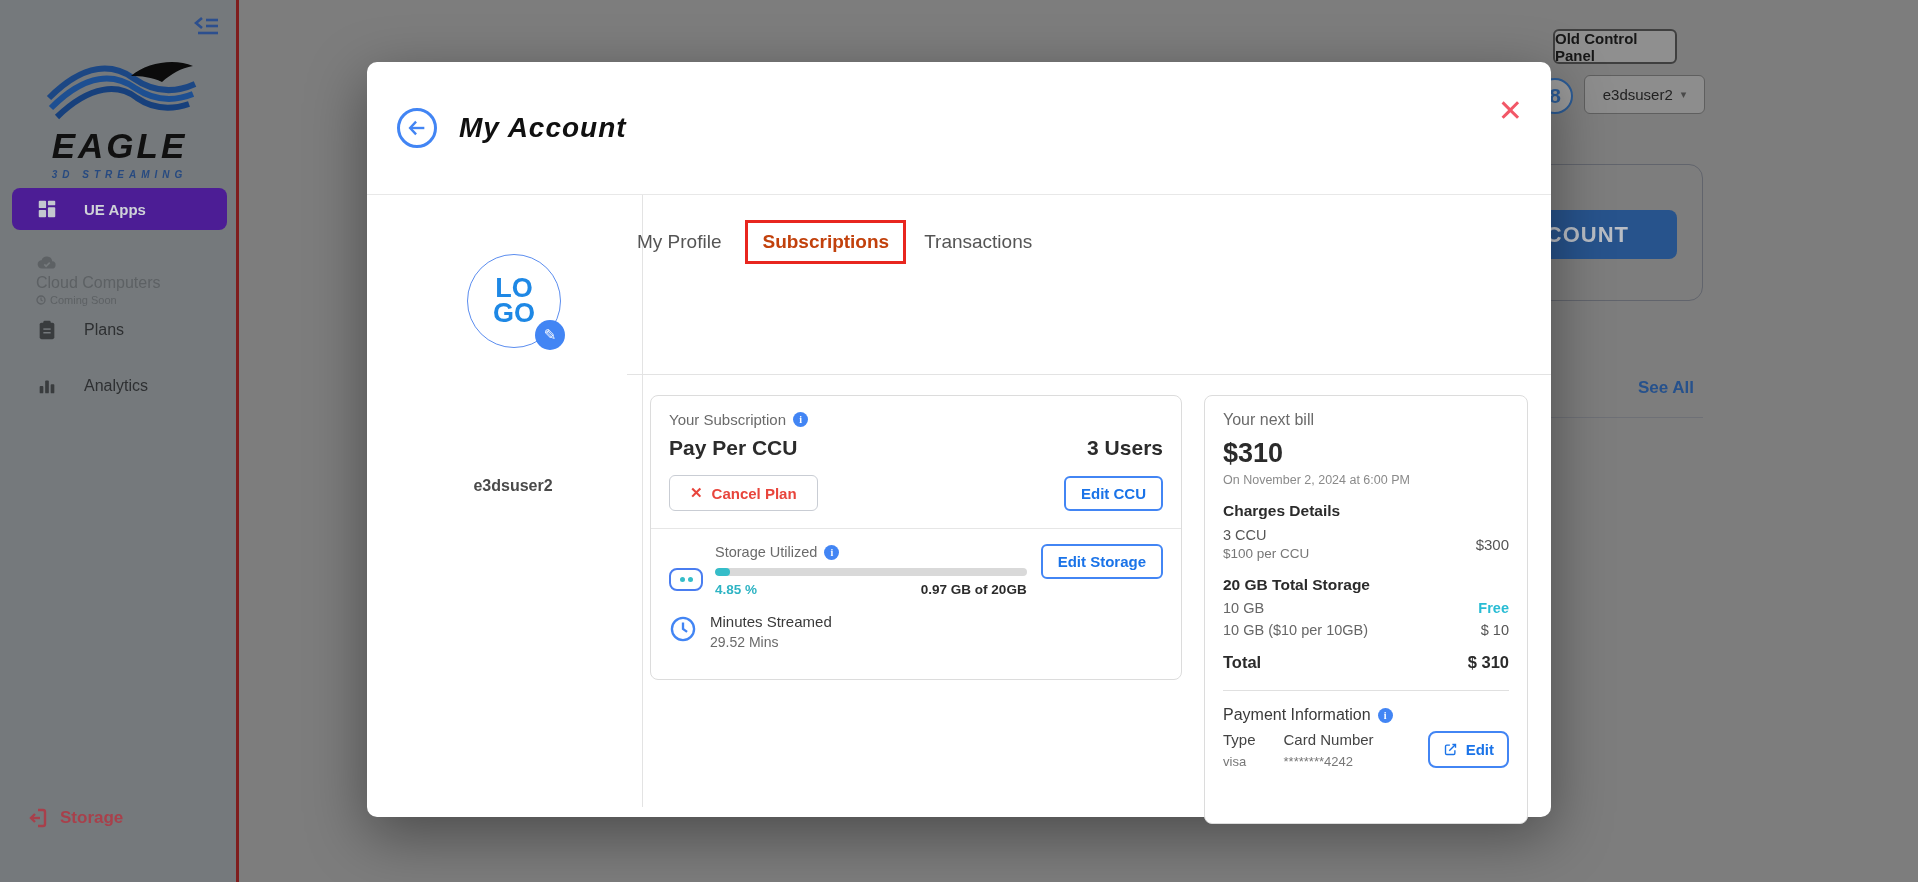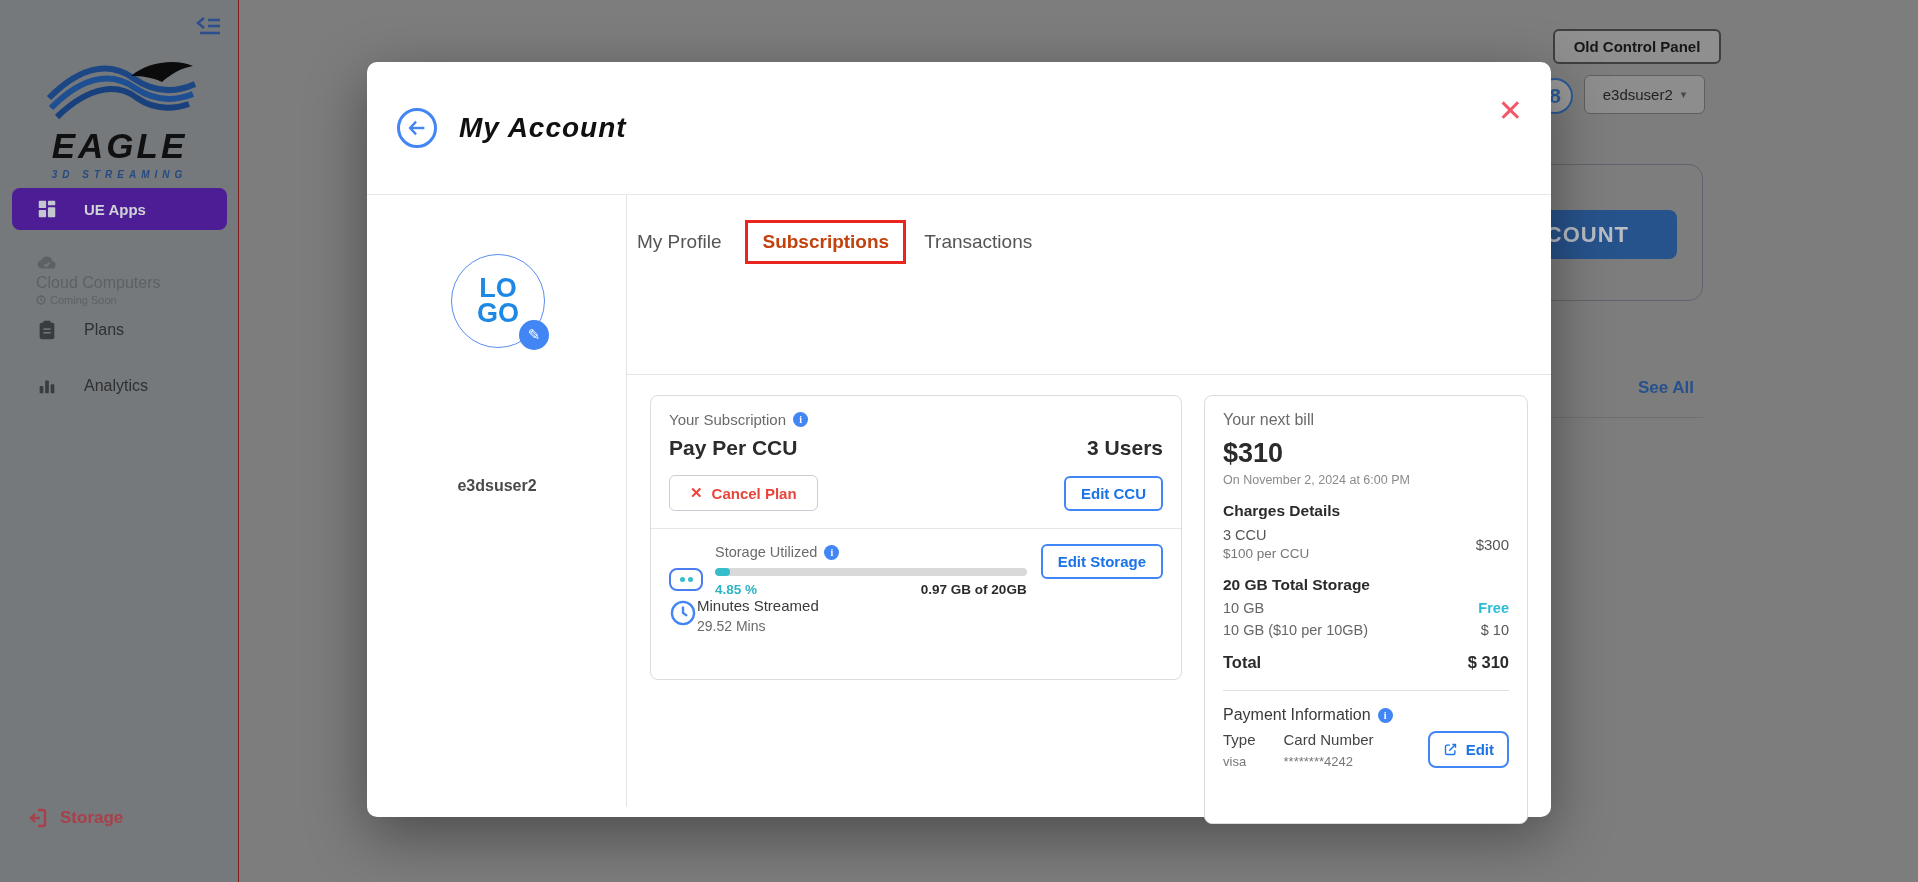--- a/index.html
+++ b/index.html
@@ -3,42 +3,42 @@
 <meta charset="utf-8">
 <style>
   * { margin:0; padding:0; box-sizing:border-box; }
   html,body { width:1918px; height:882px; overflow:hidden; }
   body { font-family:"Liberation Sans", sans-serif; background:#7d7d7d; position:relative; }
 
   
   .page { position:absolute; inset:0; background:#7d7d7d; }
 
   .sidebar { position:absolute; left:0; top:0; width:239px; height:882px;
-             background:#75797c; border-right:1px solid #7f1d1d; }
+             background:#75797c; border-right:3px solid #7f1d1d; }
   .collapse-btn { position:absolute; top:14px; right:16px; width:26px; height:24px; color:#2c4f8e; cursor:pointer; }
   .logo-block { position:absolute; top:50px; left:0; width:239px; text-align:center; }
   .brand-name { font-size:35px; font-weight:900; font-style:italic; letter-spacing:3px; color:#101010; margin-top:-6px; }
   .brand-tagline { font-size:10px; font-style:italic; letter-spacing:5px; color:#274a80; font-weight:700; margin-top:3px; }
 
   .nav { position:absolute; top:188px; left:0; width:239px; }
   .nav-item { position:relative; display:flex; align-items:center; height:44px; padding-left:36px; color:#2e3032; font-size:16px; }
   .nav-item .nv-icon { width:22px; height:22px; margin-right:26px; flex:0 0 22px; color:#393c3e; }
   .nav-item.active { background:#4c1d95; border-radius:8px; margin:0 12px; padding-left:24px; height:42px;
                      color:#cfd3d8; font-weight:700; font-size:15px; }
   .nav-item.active .nv-icon { color:#c3c8cf; }
   .nav-item.disabled { color:#5d6164; margin-top:14px; height:52px; align-items:flex-start; padding-top:6px;flex-direction:column; }
   .nav-item.disabled .nv-icon { color:#5d6164; margin-top:2px; }
   .nav-sub { font-size:11px; color:#5d6164; margin-top:2px; display:flex; align-items:center; gap:4px; }
   .nav-gap { height:12px; }
   .logout { position:absolute; left:24px; bottom:52px; display:flex; align-items:center; gap:12px;
             color:#a8404b; font-weight:700; font-size:17px; cursor:pointer; }
   .logout svg { width:24px; height:24px; }
 
   
-  .old-cp-btn { position:absolute; left:1553px; top:29px; width:168px; height:35px; background:#8f8f8f;
+  .old-cp-btn { position:absolute; left:1553px; top:29px; width:124px; height:35px; background:#8f8f8f;
                 border:2px solid #3f3f3f; border-radius:6px; color:#171717; font-weight:700; font-size:15px;
                 display:flex; align-items:center; justify-content:center; }
   .bg-avatar { position:absolute; left:1537px; top:78px; width:36px; height:36px; border-radius:50%;
                background:#9a9a9a; border:2px solid #2c5c96; color:#2c5c96; font-weight:900; font-size:21px;
                display:flex; align-items:center; justify-content:center; }
   .user-dd { position:absolute; left:1584px; top:75px; width:121px; height:39px; background:#8d8d8d;
              border:1px solid #5f5f5f; border-radius:6px; color:#222; font-size:15px;
              display:flex; align-items:center; justify-content:center; gap:8px; }
   .user-dd .caret { font-size:11px; color:#4a4a4a; }
   .bg-panel { position:absolute; left:1160px; top:164px; width:543px; height:137px;
@@ -55,21 +55,21 @@
   .modal-header { position:relative; height:133px; border-bottom:1px solid #e8e8e8;
                   display:flex; align-items:center; padding-left:30px; }
   .back-btn { width:40px; height:40px; border-radius:50%; border:3px solid #4285f4; color:#4285f4;
               display:flex; align-items:center; justify-content:center; cursor:pointer; }
   .back-btn svg { width:22px; height:22px; }
   .modal-title { margin-left:22px; font-size:28px; font-weight:900; font-style:italic; color:#101010; letter-spacing:1px; }
   .close-btn { position:absolute; right:28px; top:34px; color:#f25767; font-size:30px; font-weight:700;
                line-height:1; cursor:pointer; font-family:"DejaVu Sans", sans-serif; }
 
   .modal-body { position:relative; height:649px; }
-  .left-col { position:absolute; left:0; top:0; width:260px; height:612px; border-right:1px solid #e3e3e3; }
+  .left-col { position:absolute; left:16px; top:0; width:260px; height:612px; border-right:1px solid #e3e3e3; }
   .avatar-wrap { position:absolute; left:84px; top:59px; width:94px; height:94px; }
   .avatar-circle { width:94px; height:94px; border-radius:50%; border:1px solid #5b8def; background:#fff;
                    display:flex; flex-direction:column; align-items:center; justify-content:center; line-height:.92; }
   .avatar-circle span { color:#1e88e5; font-weight:900; font-size:27px; letter-spacing:0; }
   .avatar-edit { position:absolute; right:-4px; bottom:-2px; width:30px; height:30px; border-radius:50%;
                  background:#4285f4; color:#fff; font-size:15px; display:flex; align-items:center; justify-content:center;
                  cursor:pointer; }
   .left-username { position:absolute; left:0; top:282px; width:260px; text-align:center; font-weight:700;
                    font-size:16px; color:#4a4a4a; }
 
@@ -103,21 +103,21 @@
   .storage-row { display:flex; align-items:flex-start; margin-top:15px; }
   .storage-icon { width:34px; height:23px; border:2px solid #4a7df0; border-radius:8px; margin-top:24px;
                   display:flex; align-items:center; justify-content:center; gap:3px; }
   .storage-icon i { width:5px; height:5px; border-radius:50%; background:#35bdc9; }
   .storage-mid { flex:1; margin:0 14px 0 12px; }
   .pbar { margin-top:8px; height:8px; border-radius:4px; background:#d9d9d9; overflow:hidden; }
   .pbar-fill { height:8px; border-radius:4px; background:#35bdc9; }
   .pstats { display:flex; justify-content:space-between; margin-top:6px; font-size:13.5px; font-weight:700; }
   .pstats .pct { color:#2fb4c4; }
   .pstats .usage { color:#2b2b2b; }
-  .minutes-row { display:flex; align-items:flex-start; margin-top:0; }
+  .minutes-row { display:flex; align-items:flex-start; gap:13px; margin-top:16px; }
   .clock-icon { width:28px; height:28px; color:#4285f4; margin-top:2px; }
   .minutes-label { font-size:15px; color:#3a3a3a; }
   .minutes-value { font-size:14px; color:#6a6a6a; margin-top:4px; }
 
   .bill-title { color:#6a6a6a; font-size:16px; }
   .bill-amount { font-size:27px; font-weight:700; color:#2b2b2b; margin-top:9px; }
   .bill-date { font-size:12.5px; color:#8a8a8a; margin-top:4px; }
   .bill-h { font-size:15.5px; font-weight:700; color:#2b2b2b; margin-top:15px; }
   .bill-ccu { display:flex; justify-content:space-between; align-items:center; margin-top:7px; }
   .bill-ccu .l1 { font-size:14.5px; color:#555; }

